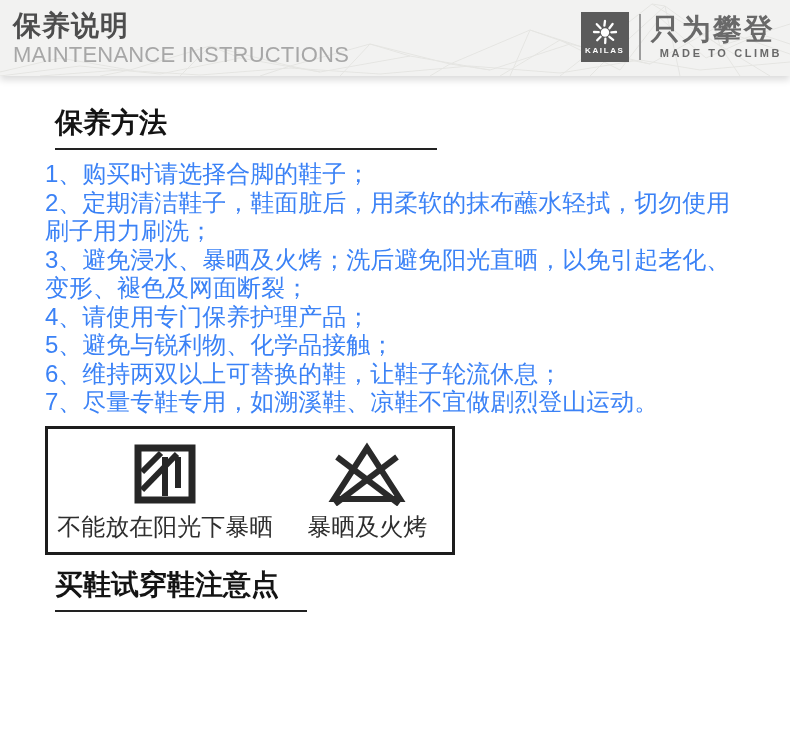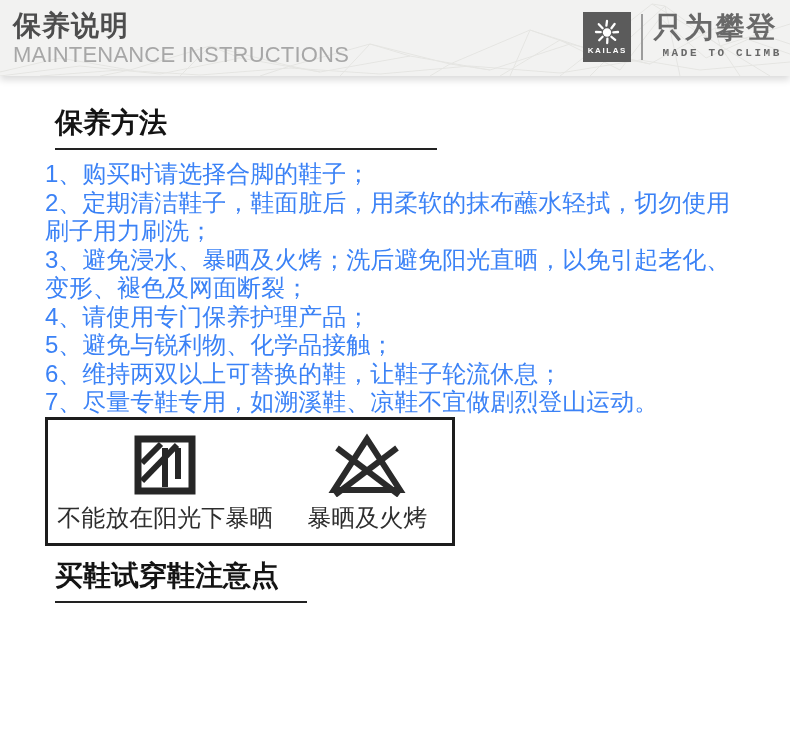--- a/index.html
+++ b/index.html
@@ -15,38 +15,38 @@
   .hdr-titles { position: absolute; left: 13px; top: 12px; line-height: 1; }
   .hdr-title-cn { font-size: 28px; font-weight: bold; color: #4d4d4d; letter-spacing: 1px; }
   .hdr-title-en { font-size: 22px; color: #a7a7a7; margin-top: 4px; letter-spacing: 0.2px; }
   .brand { position: absolute; right: 8px; top: 12px; display: flex; align-items: center; }
   .logo-box {
     width: 48px; height: 50px; background: #5b5b5b; color: #ffffff;
     display: flex; flex-direction: column; align-items: center; justify-content: center;
   }
   .logo-brand { font-size: 8px; font-weight: bold; letter-spacing: 1.6px; margin-top: 1px; }
   .brand-divider { width: 2px; height: 46px; background: #9c9c9c; margin: 0 10px; }
-  .slogan { line-height: 1; font-family: Liberation Mono, monospace; }
+  .slogan { line-height: 1; }
   .slogan-cn { font-size: 29px; font-weight: 900; color: #696969; letter-spacing: 2px; }
   .slogan-en { font-size: 11px; font-weight: bold; color: #696969; letter-spacing: 2.6px; margin-top: 4px; padding-left: 9px; }
 
   
   .main { padding: 0 20px 0 45px; }
   .sec-title {
     font-size: 28px; line-height: 33px; font-weight: bold; color: #141414;
     margin: 10px; padding-bottom: 9px; border-bottom: 2px solid #222222;
   }
   .sec-title.first { margin-top: 30px; width: 382px; }
   .sec-title.second { margin-top: 13px; width: 252px; }
   .textblock { margin-top: 8px; color: #3b82f6; font-size: 24px; line-height: 28.5px; }
   .textblock .line { white-space: pre; }
 
   
   .care-box {
-    margin-top: 0; width: 404px; border: 3px solid #1d1d1d;
+    margin-top: 9px; width: 404px; border: 3px solid #1d1d1d;
     display: flex; padding: 13px 0 9px 0; background: #ffffff;
   }
   .care-item { display: flex; flex-direction: column; align-items: center; }
   .care-item.left { width: 58%; }
   .care-item.right { width: 42%; }
   .care-icon-wrap { height: 64px; display: flex; align-items: center; justify-content: center; }
   .care-label { font-size: 24px; color: #2e2e2e; margin-top: 5px; white-space: nowrap; }
 </style>
 </head>
 <body>

